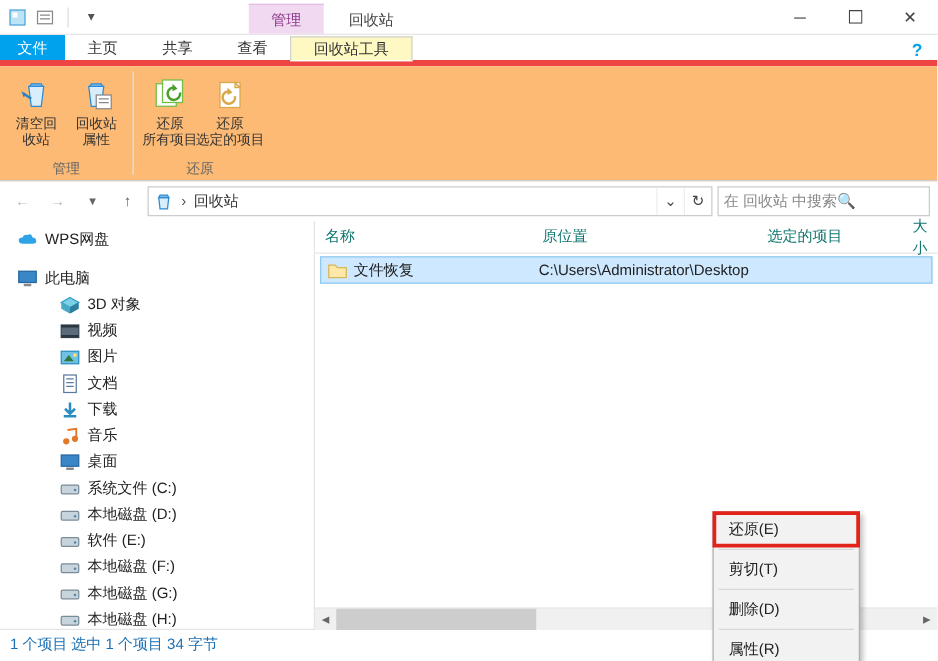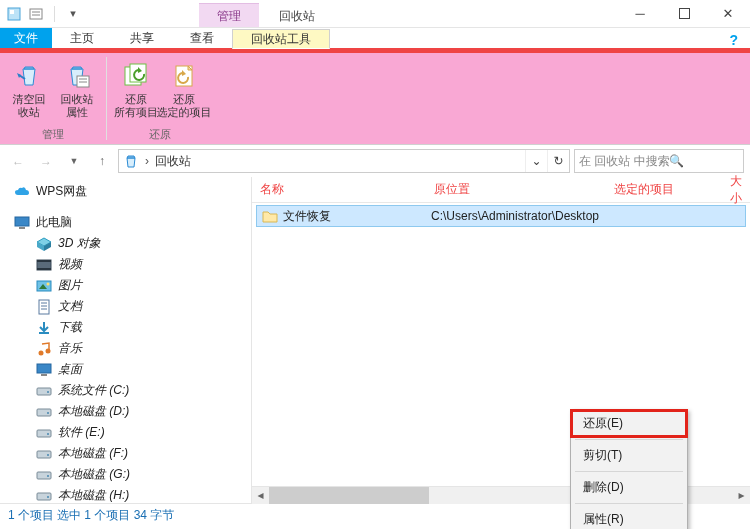--- a/index.html
+++ b/index.html
@@ -18,21 +18,21 @@
   .titlebar .winbtns .max svg { width: 11px; height: 11px; }
 
   
   .tabrow { height: 25px; display: flex; align-items: flex-end; border-bottom: 5px solid #ef4444; }
   .tabrow .file { background: #00a2ed; color: #fff; padding: 4px 14px; height: 100%; display: flex; align-items: center; }
   .tabrow .tab { padding: 4px 18px; height: 100%; display: flex; align-items: center; color: #333; }
   .tabrow .tab.active { border: 1px solid #d0d0d0; border-bottom: 1px solid #fff; background: #fef9c3; margin-bottom: -1px; }
   .tabrow .helpbtn { margin-left: auto; padding: 0 12px; color: #00a2ed; font-size: 14px; font-weight: bold; }
 
   
-  .ribbon { height: 92px; background: #f9a8d4; display: flex; border-bottom: 1px solid #d0d0d0; }
+  .ribbon { height: 92px; background: #fdba74; display: flex; border-bottom: 1px solid #d0d0d0; }
   .rgroup { display: flex; flex-direction: column; align-items: center; padding: 4px 6px 0; }
   .rgroup .row { display: flex; gap: 2px; }
   .rbtn { display: flex; flex-direction: column; align-items: center; width: 46px; padding: 2px 2px; cursor: default; }
   .rbtn .ico { width: 32px; height: 32px; display: flex; align-items: center; justify-content: center; }
   .rbtn .lab { font-size: 11px; line-height: 13px; text-align: center; white-space: pre; margin-top: 2px; color: #333; }
   .rgroup .glabel { font-size: 11px; color: #666; margin-top: auto; padding-bottom: 2px; }
   .rsep { width: 1px; background: #e0e0e0; margin: 4px 0; }
 
   
   .addrbar { height: 32px; display: flex; align-items: center; padding: 3px 6px; gap: 4px; }
@@ -44,26 +44,26 @@
   .addrbox .chev { color: #555; padding: 0 2px; }
   .addrbox .spacer { flex: 1; }
   .addrbox .dd, .addrbox .refresh { width: 22px; height: 22px; display: flex; align-items: center; justify-content: center; color: #444; border-left: 1px solid #eee; }
   .searchbox { width: 170px; height: 24px; border: 1px solid #ccc; display: flex; align-items: center; padding: 0 4px; color: #888; }
   .searchbox .sicon { color: #666; }
 
   
   .bodysplit { display: flex; height: 326px; }
   .navpane { width: 252px; border-right: 1px solid #e5e5e5; overflow: hidden; padding-top: 4px; }
   .tree-item { display: flex; align-items: center; height: 21px; padding-left: 14px; gap: 6px; color: #222; }
-  .tree-item.child { padding-left: 36px; font-style: italic; }
+  .tree-item.child { padding-left: 48px; }
   .tree-item .ticon { width: 16px; height: 16px; display: flex; align-items: center; justify-content: center; }
   .tree-gap { height: 10px; }
 
   .content { flex: 1; display: flex; flex-direction: column; }
-  .colhead { height: 26px; display: flex; align-items: center; border-bottom: 1px solid #e8e8e8; color: #ef4444; }
+  .colhead { height: 26px; display: flex; align-items: center; border-bottom: 1px solid #e8e8e8; color: #0f766e; }
   .colhead .c { padding: 0 8px; }
   .c-name { width: 174px; } .c-loc { width: 180px; } .c-date { width: 114px; } .c-size { flex: 1; text-align: right; padding-right: 12px; }
   .filerow { height: 22px; display: flex; align-items: center; background: #cde8ff; border: 1px solid #8ec9ef; margin: 2px 4px 0 4px; }
   .filerow .ficon { width: 18px; height: 18px; margin: 0 4px; display: flex; align-items: center; justify-content: center; }
   .filerow .fname { width: 148px; overflow: hidden; white-space: nowrap; }
   .filerow .floc { width: 180px; overflow: hidden; white-space: nowrap; }
   .filerow .fdate { width: 114px; }
   .listarea { flex: 1; position: relative; }
   .hscroll { height: 17px; border-top: 1px solid #e5e5e5; display: flex; align-items: center; background: #f5f5f5; }
   .hscroll .arrow { width: 17px; height: 17px; display: flex; align-items: center; justify-content: center; color: #666; background: #f0f0f0; }

